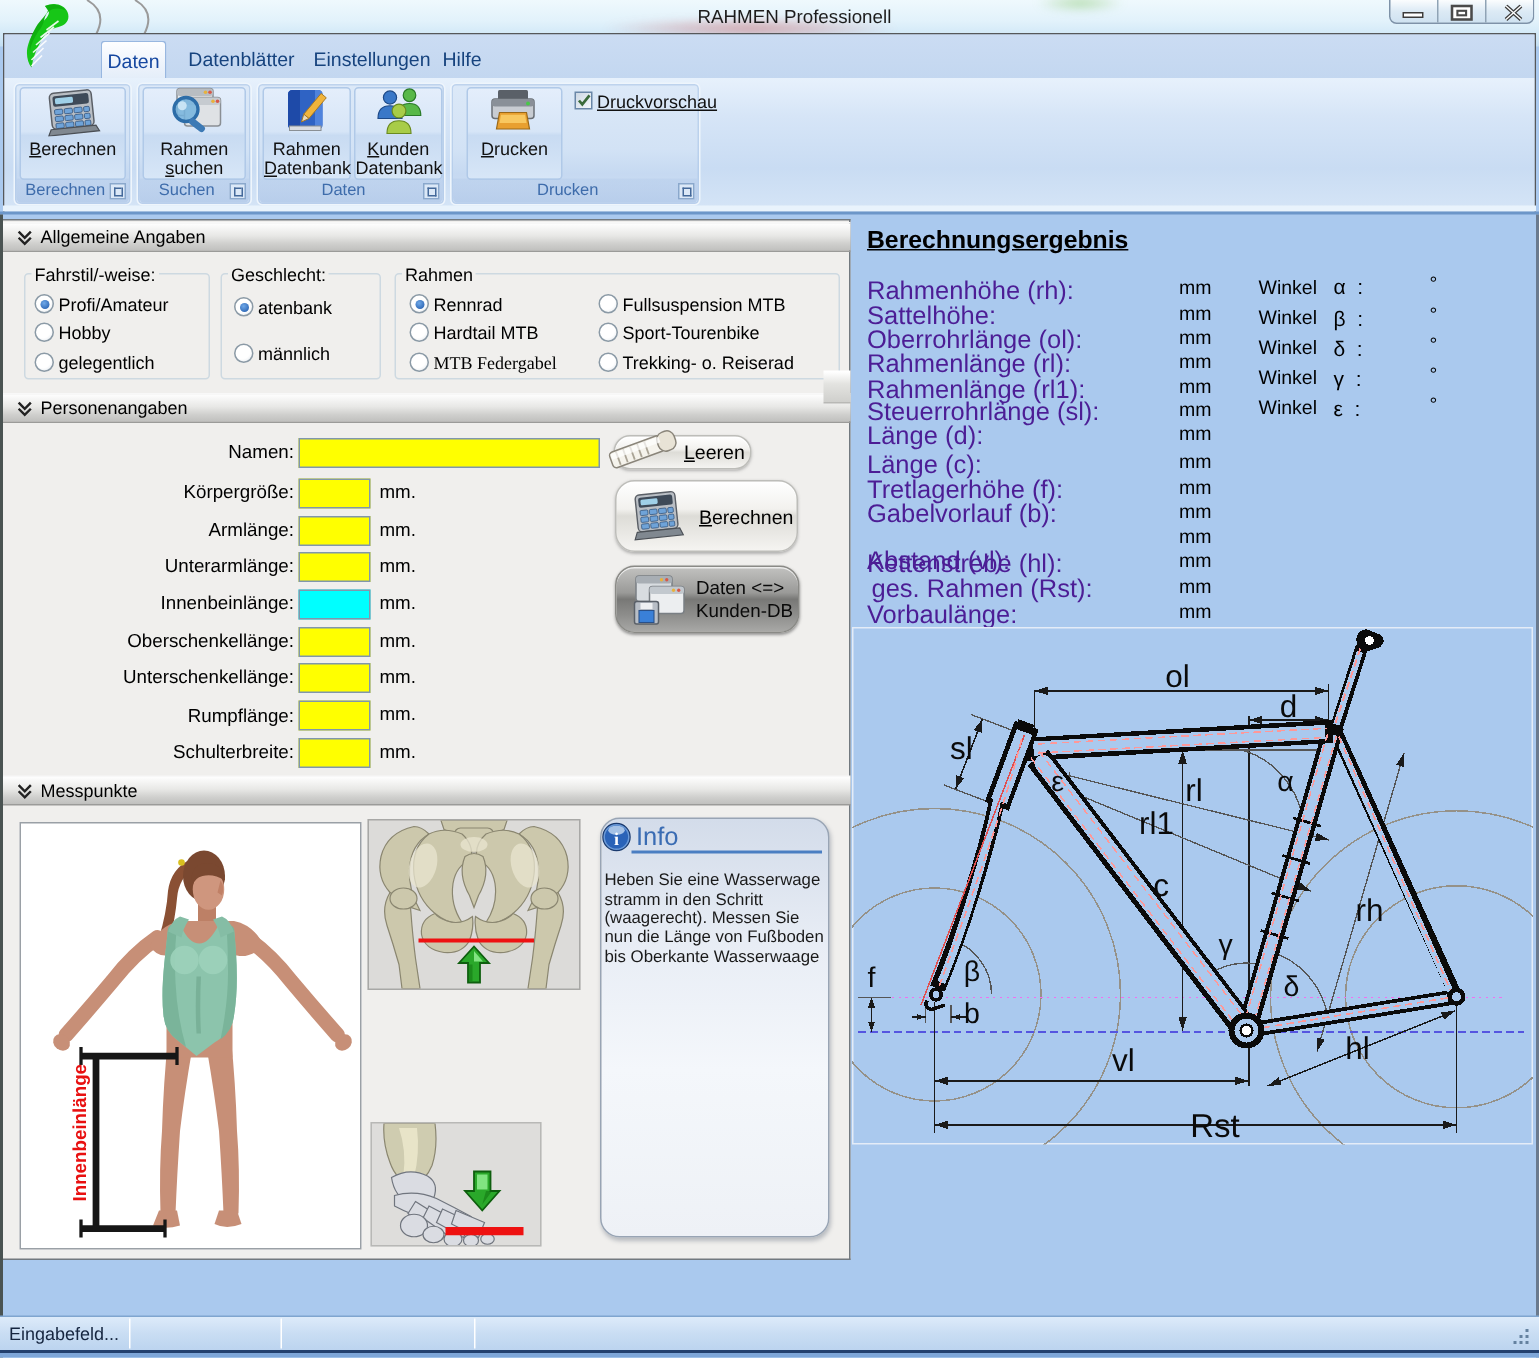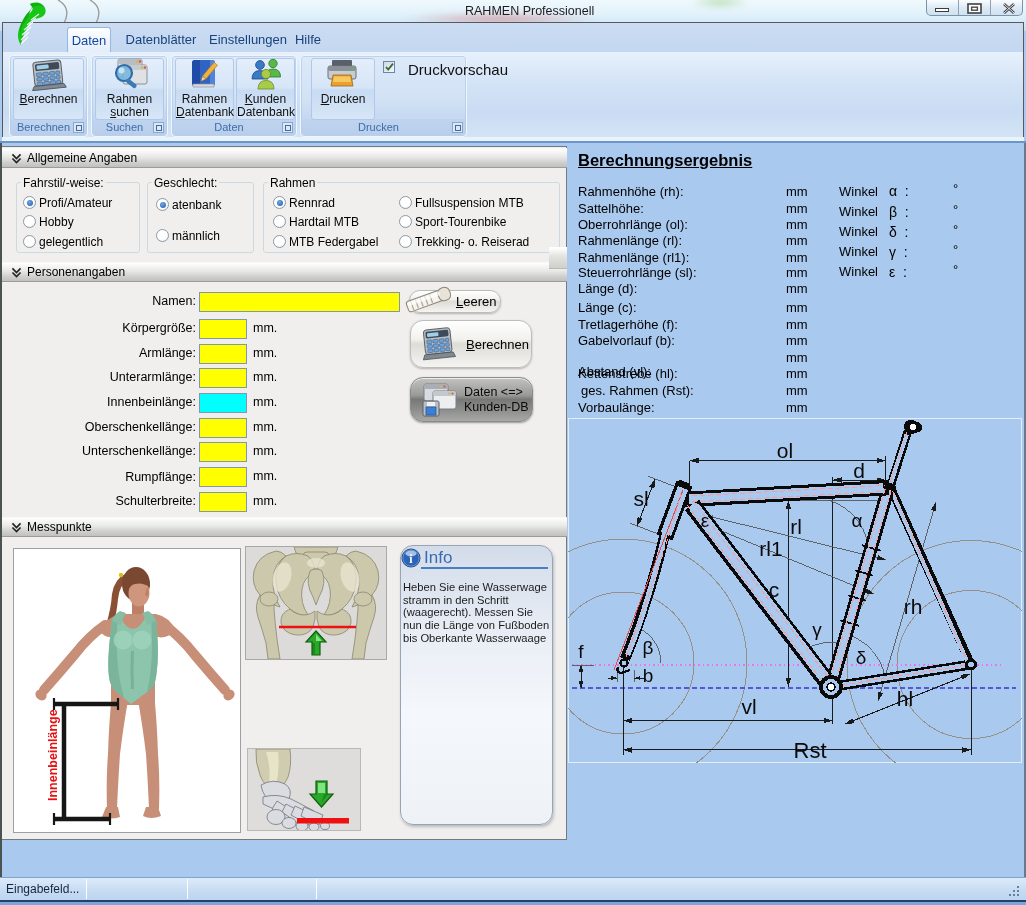--- a/index.html
+++ b/index.html
@@ -91,21 +91,21 @@
 <div class="group" style="left:300px;width:167px;">
   <div class="rbtn" style="left:10px;width:64px;">
       <div class="lbl"><u>D</u>rucken</div>
     </div>
   <div class="gfoot">Drucken</div>
     <div class="launcher"></div>
   <div style="position:absolute;left:82px;top:5px;width:12px;height:12px;background:linear-gradient(135deg,#cdd8e4,#f4f8fb);border:1px solid #6a87a8;"></div>
   <svg style="position:absolute;left:83px;top:6px;" width="11" height="11" viewBox="0 0 11 11">
       <path d="M2,5 L4.2,7.6 L9,1.6" fill="none" stroke="#3a6a3a" stroke-width="1.8"></path>
     </svg>
-  <div style="position:absolute;left:107px;top:5px;font-size:15px;color:#111;">Druckvorschau</div>
+  <div style="position:absolute;left:97px;top:5px;font-size:12px;color:#111;text-decoration:underline;">Druckvorschau</div>
 </div>
 
 <svg class="abs" style="left:28px;top:59px;" width="40" height="32" viewBox="0 0 40 32">
   <g transform="rotate(-6 20 16)">
     <rect x="6" y="2" width="28" height="24" rx="3" fill="#b9bec4" stroke="#5a5f66" stroke-width="1"></rect>
     <rect x="8" y="4" width="24" height="7" rx="1.5" fill="#3e4a58"></rect>
     <rect x="9.5" y="5.5" width="12" height="4" rx="1" fill="#9fd0e8"></rect>
     <g fill="#6fa3d8" stroke="#2e4f78" stroke-width="0.5">
       <rect x="8.5" y="13" width="5.4" height="3.4" rx="0.8"></rect>
         <rect x="15" y="13" width="5.4" height="3.4" rx="0.8"></rect>
@@ -232,21 +232,21 @@
 <div class="rlbl" style="left:172px;top:229px;">männlich</div>
 
 <div class="fset" style="left:263px;top:182px;width:297px;height:71px;">
     <div class="flegend">Rahmen</div>
   </div>
 <div class="radio sel" style="left:273px;top:196px;"></div>
 <div class="rlbl" style="left:289px;top:196px;">Rennrad</div>
 <div class="radio" style="left:273px;top:215px;"></div>
 <div class="rlbl" style="left:289px;top:215px;">Hardtail MTB</div>
 <div class="radio" style="left:273px;top:235px;"></div>
-<div class="rlbl" style="left:289px;top:235px;">MTB Federgabel</div>
+<div class="rlbl" style="left:289px;top:235px;font-family:Liberation Serif, serif;">MTB Federgabel</div>
 <div class="radio" style="left:399px;top:196px;"></div>
 <div class="rlbl" style="left:415px;top:196px;">Fullsuspension MTB</div>
 <div class="radio" style="left:399px;top:215px;"></div>
 <div class="rlbl" style="left:415px;top:215px;">Sport-Tourenbike</div>
 <div class="radio" style="left:399px;top:235px;"></div>
 <div class="rlbl" style="left:415px;top:235px;">Trekking- o. Reiserad</div>
 
 <style>
 .plbl { position:absolute; left:20px; width:176px; text-align:right; font-size:12.5px; color:#000; }
 .pin { position:absolute; left:199px; width:48px; height:20px; background:#ffff00; border:1px solid #8097ac; }
@@ -468,21 +468,21 @@
   <ellipse cx="10" cy="5.5" rx="5.5" ry="3" fill="#cfe2f6" opacity="0.75"></ellipse>
   <text x="10" y="15" text-anchor="middle" font-size="12" font-weight="bold" fill="#fff" font-family="Liberation Serif, serif">i</text>
 </svg>
 <div class="abs" style="left:424px;top:548px;font-size:17px;color:#3a6cb3;font-family:Liberation Sans, sans-serif;">Info</div>
 <div class="abs" style="left:421px;top:567px;width:127px;height:2px;background:#4a7ec2;"></div>
 <div class="abs" style="left:403px;top:581px;width:152px;font-size:11.2px;line-height:12.7px;color:#1a1a1a;white-space:nowrap;">Heben Sie eine Wasserwage<br>stramm in den Schritt<br>(waagerecht). Messen Sie<br>nun die Länge von Fußboden<br>bis Oberkante Wasserwaage</div>
 
 <div class="abs" style="left:549px;top:247px;width:18px;height:22px;background:linear-gradient(180deg,#ffffff,#e3e3e0 40%,#cfcfcc);border-top:1px solid #fff;border-bottom:1px solid #b8b8b5;"></div>
 
 <style>
-.rlab { position:absolute; font-size:13px; color:#000000; }
+.rlab { position:absolute; font-size:17px; color:#4c1d95; }
 .rmm { position:absolute; left:786px; font-size:13px; color:#000; }
 .rwink { position:absolute; left:839px; font-size:13px; color:#000; }
 .rgreek { position:absolute; left:889px; font-size:14px; color:#000; }
 .rdeg { position:absolute; left:953px; font-size:13px; color:#000; }
 </style>
 <div class="abs" style="left:578px;top:151px;font-size:16.5px;font-weight:bold;color:#000;text-decoration:underline;">Berechnungsergebnis</div>
 
 <div class="rlab" style="left:578px;top:184px;">Rahmenhöhe (rh):</div>
 <div class="rmm" style="top:184px;">mm</div>
 <div class="rlab" style="left:578px;top:201px;">Sattelhöhe:</div>

